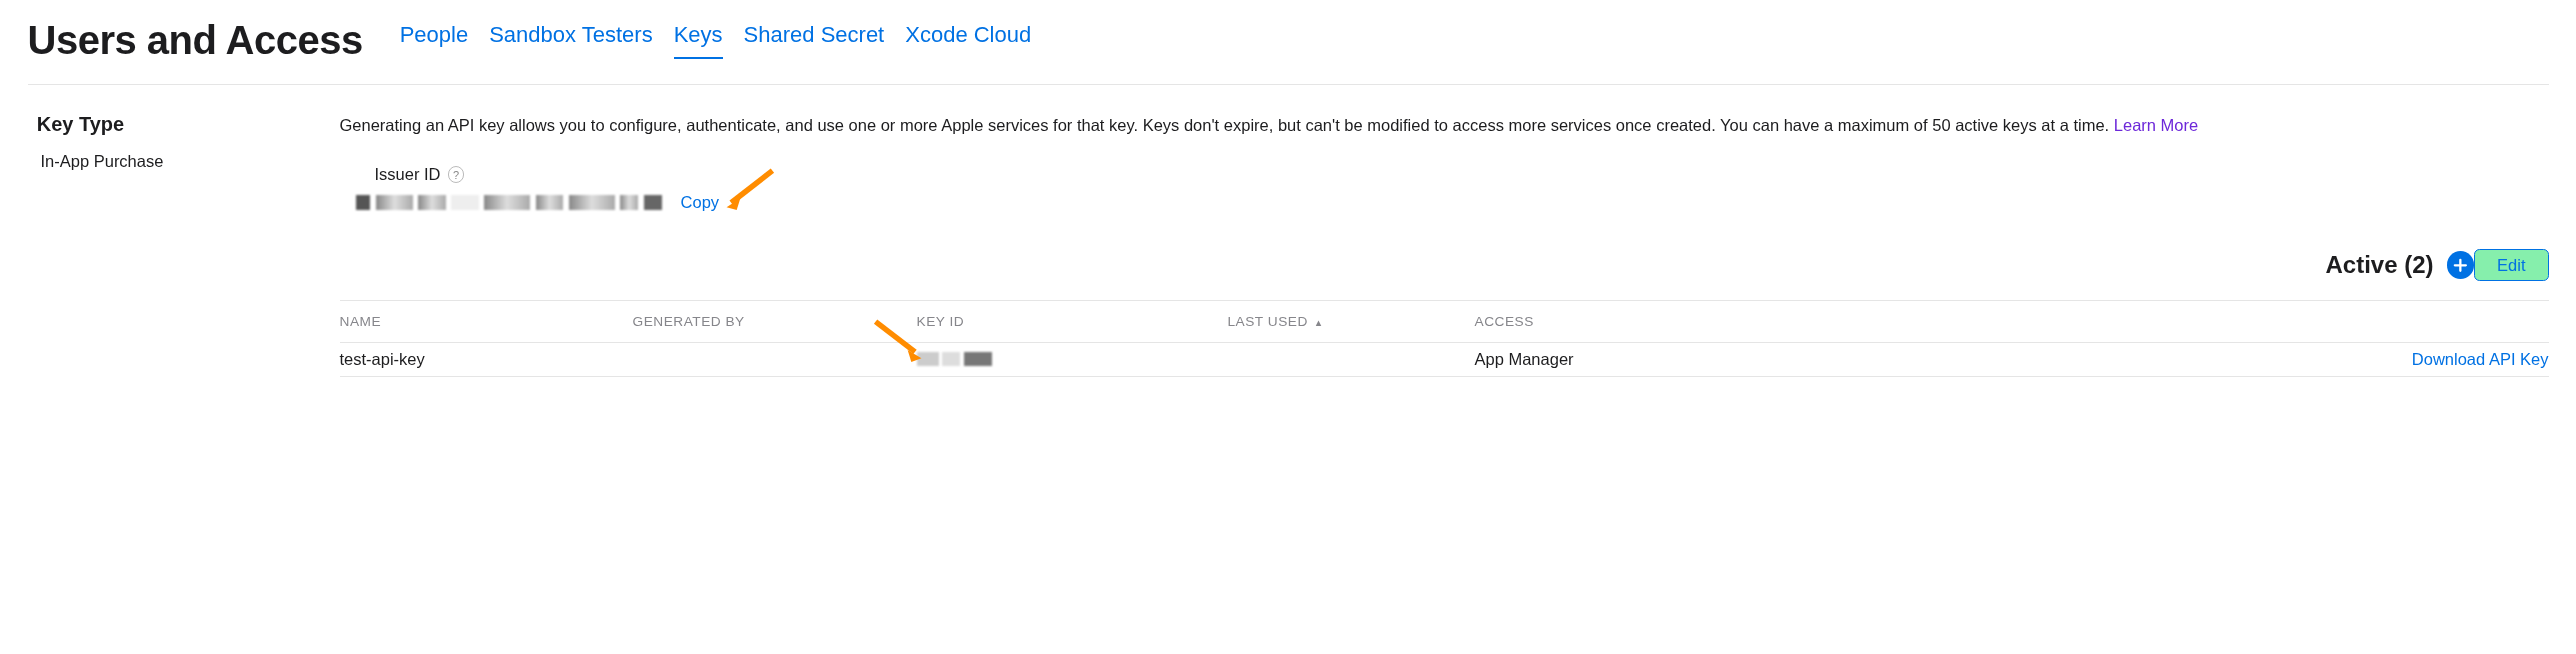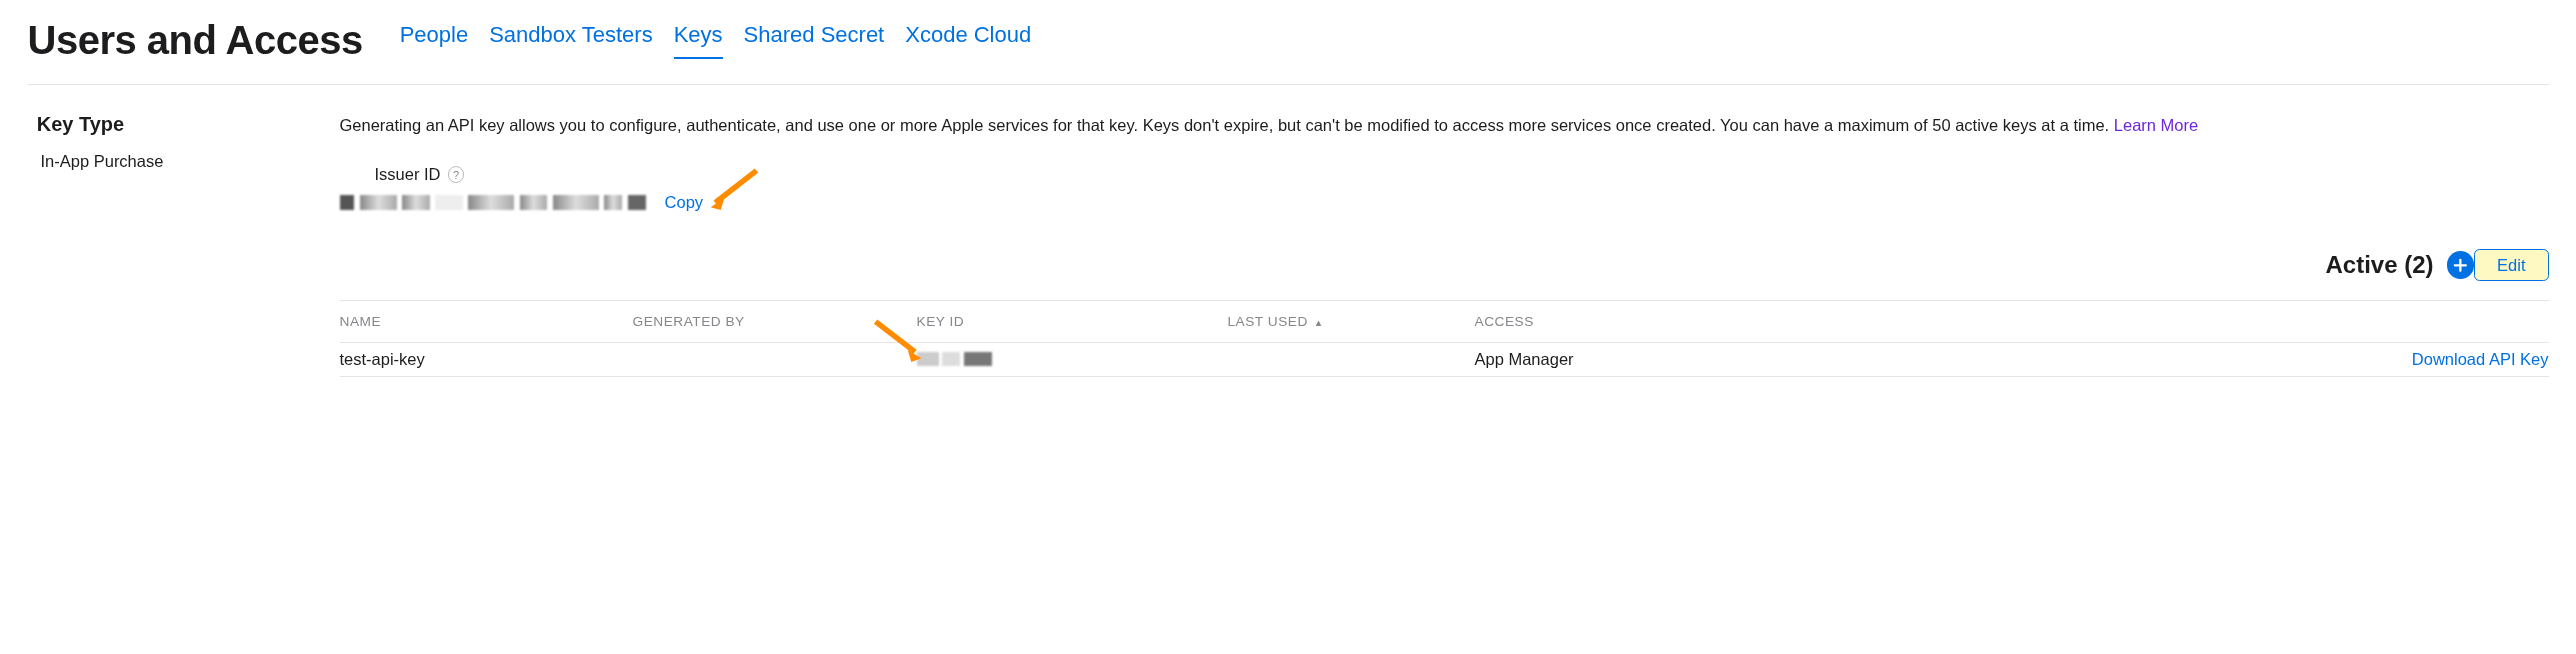--- a/index.html
+++ b/index.html
@@ -101,20 +101,21 @@
       border-radius: 50%;
       font-size: 11px;
       color: #888;
       cursor: pointer;
     }
     .issuer-value-row {
       display: flex;
       align-items: center;
       gap: 18.3px;
       position: relative;
+      margin-left: 16px;
     }
     .blur-strip {
       display: flex;
       gap: 5.5px;
     }
     .blur-block {
       height: 14.7px;
       background: linear-gradient(90deg, #888 0%, #ddd 50%, #aaa 100%);
       filter: blur(0.9px);
     }
@@ -163,21 +164,21 @@
       color: #fff;
       display: flex;
       align-items: center;
       justify-content: center;
       cursor: pointer;
     }
     .edit-button {
       padding: 5.5px 22px;
       border: 0.9px solid #0071e3;
       color: #0071e3;
-      background: #fef9c3;
+      background: #86efac;
       border-radius: 5.5px;
       font-size: 16.5px;
       cursor: pointer;
     }
     .table {
       width: 100%;
     }
     .thead {
       display: flex;
       border-top: 0.9px solid #e5e5e5;

